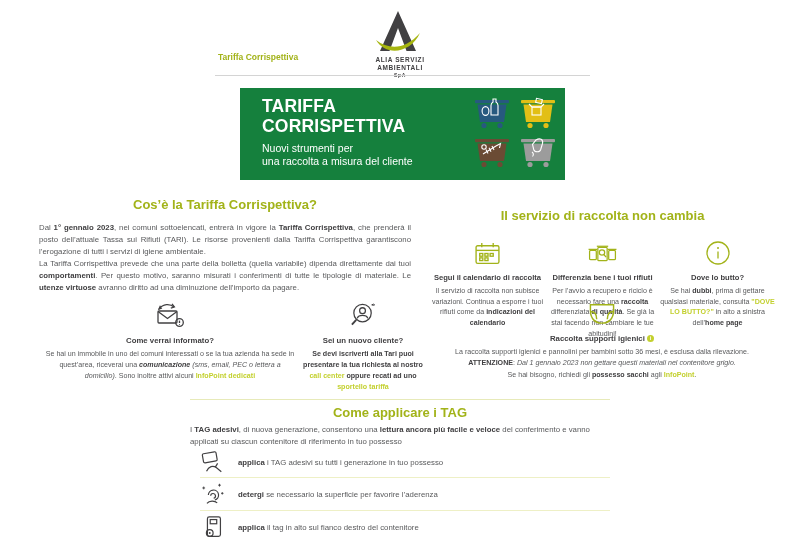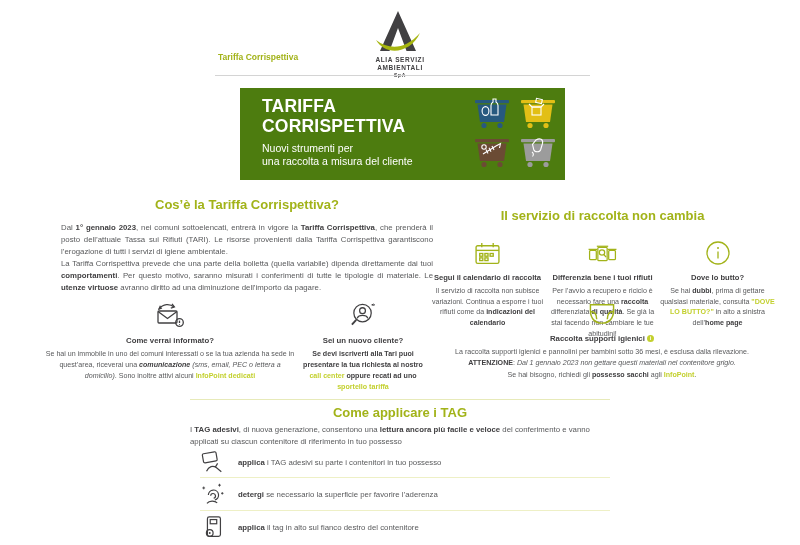--- a/index.html
+++ b/index.html
@@ -7,33 +7,33 @@
         font-family:"Liberation Sans",sans-serif;color:#58595b;}
 
   
   .logo-wrap{position:absolute;left:0;top:10px;width:800px;text-align:center;}
   .logo-text{font-size:6.5px;font-weight:bold;color:#414042;letter-spacing:.6px;line-height:1.25;}
   .logo-text .spa{font-size:5px;font-weight:bold;}
   .breadcrumb{position:absolute;left:218px;top:52px;font-size:8.5px;font-weight:bold;color:#a2b319;cursor:pointer;}
   .header-rule{position:absolute;left:215px;top:75px;width:375px;height:1px;background:#d4d4d4;}
 
   
-  .banner{position:absolute;left:240px;top:88px;width:325px;height:92px;background:#4d7c0f;}
+  .banner{position:absolute;left:240px;top:88px;width:325px;height:92px;background:#15803d;}
   .banner-text{position:absolute;left:22px;top:9px;color:#fff;}
   .banner-title{font-size:17.5px;font-weight:bold;line-height:1.12;letter-spacing:.2px;}
   .banner-sub{margin-top:6px;font-size:10.5px;line-height:1.25;}
   .bins-grid{position:absolute;left:233px;top:7px;width:86px;display:grid;
              grid-template-columns:40px 40px;grid-gap:5px 6px;}
   .bin{width:38px;height:34px;}
 
   
   .h-green{font-size:13px;font-weight:bold;color:#a2b319;text-align:center;}
 
   
-  .what{position:absolute;left:61px;top:197px;width:372px;}
+  .what{position:absolute;left:39px;top:197px;width:372px;}
   .what p{margin:10px 0 0 0;font-size:7.8px;line-height:1.55;text-align:justify;white-space:pre-line;}
 
   
   .service{position:absolute;left:430px;top:208px;width:345px;}
   .service-cols{display:flex;margin-top:13px;}
   .scol{flex:1;text-align:center;}
   .scol .icon{height:30px;display:flex;align-items:flex-end;justify-content:center;}
   .scol .stitle{margin:7px 0 4px 0;font-size:7.6px;font-weight:bold;color:#414042;}
   .scol .sbody{font-size:7.1px;line-height:1.5;}
 
@@ -271,21 +271,21 @@
 
   <div class="tag-list">
     <div class="tag-row">
       <div class="ticon">
         <svg width="26" height="24" viewBox="0 0 28 26" stroke="#414042" fill="none" stroke-width="1.3">
           <rect x="3" y="3" width="15" height="10" rx="1.5" transform="rotate(-10 10 8)"></rect>
           <path d="M7 23 C9.5 17.5 14 16.5 17.5 19 L23 23.5"></path>
           <path d="M16.5 18.5 L19 14.5"></path>
         </svg>
       </div>
-      <div class="ttext"><span class="b">applica</span><span> i TAG adesivi su parte i contenitori in tuo possesso</span></div>
+      <div class="ttext"><span class="b">applica</span><span> i TAG adesivi su tutti i generazione in tuo possesso</span></div>
     </div>
     <div class="tag-row">
       <div class="ticon">
         <svg width="26" height="26" viewBox="0 0 28 28" stroke="#414042" fill="none" stroke-width="1.3">
           <path d="M9 15 a5.5 5.5 0 1 1 7 5.5"></path>
           <path d="M11.5 16 a2.6 2.6 0 1 1 3.2 2.6"></path>
           <path d="M7.5 24 C10 21 16 21 18.5 23.5"></path>
           <path d="M4 6 v3 M2.5 7.5 h3" stroke-width="1"></path>
           <path d="M21 3 v3 M19.5 4.5 h3" stroke-width="1"></path>
           <path d="M24 12 v2.6 M22.7 13.3 h2.6" stroke-width="1"></path>

